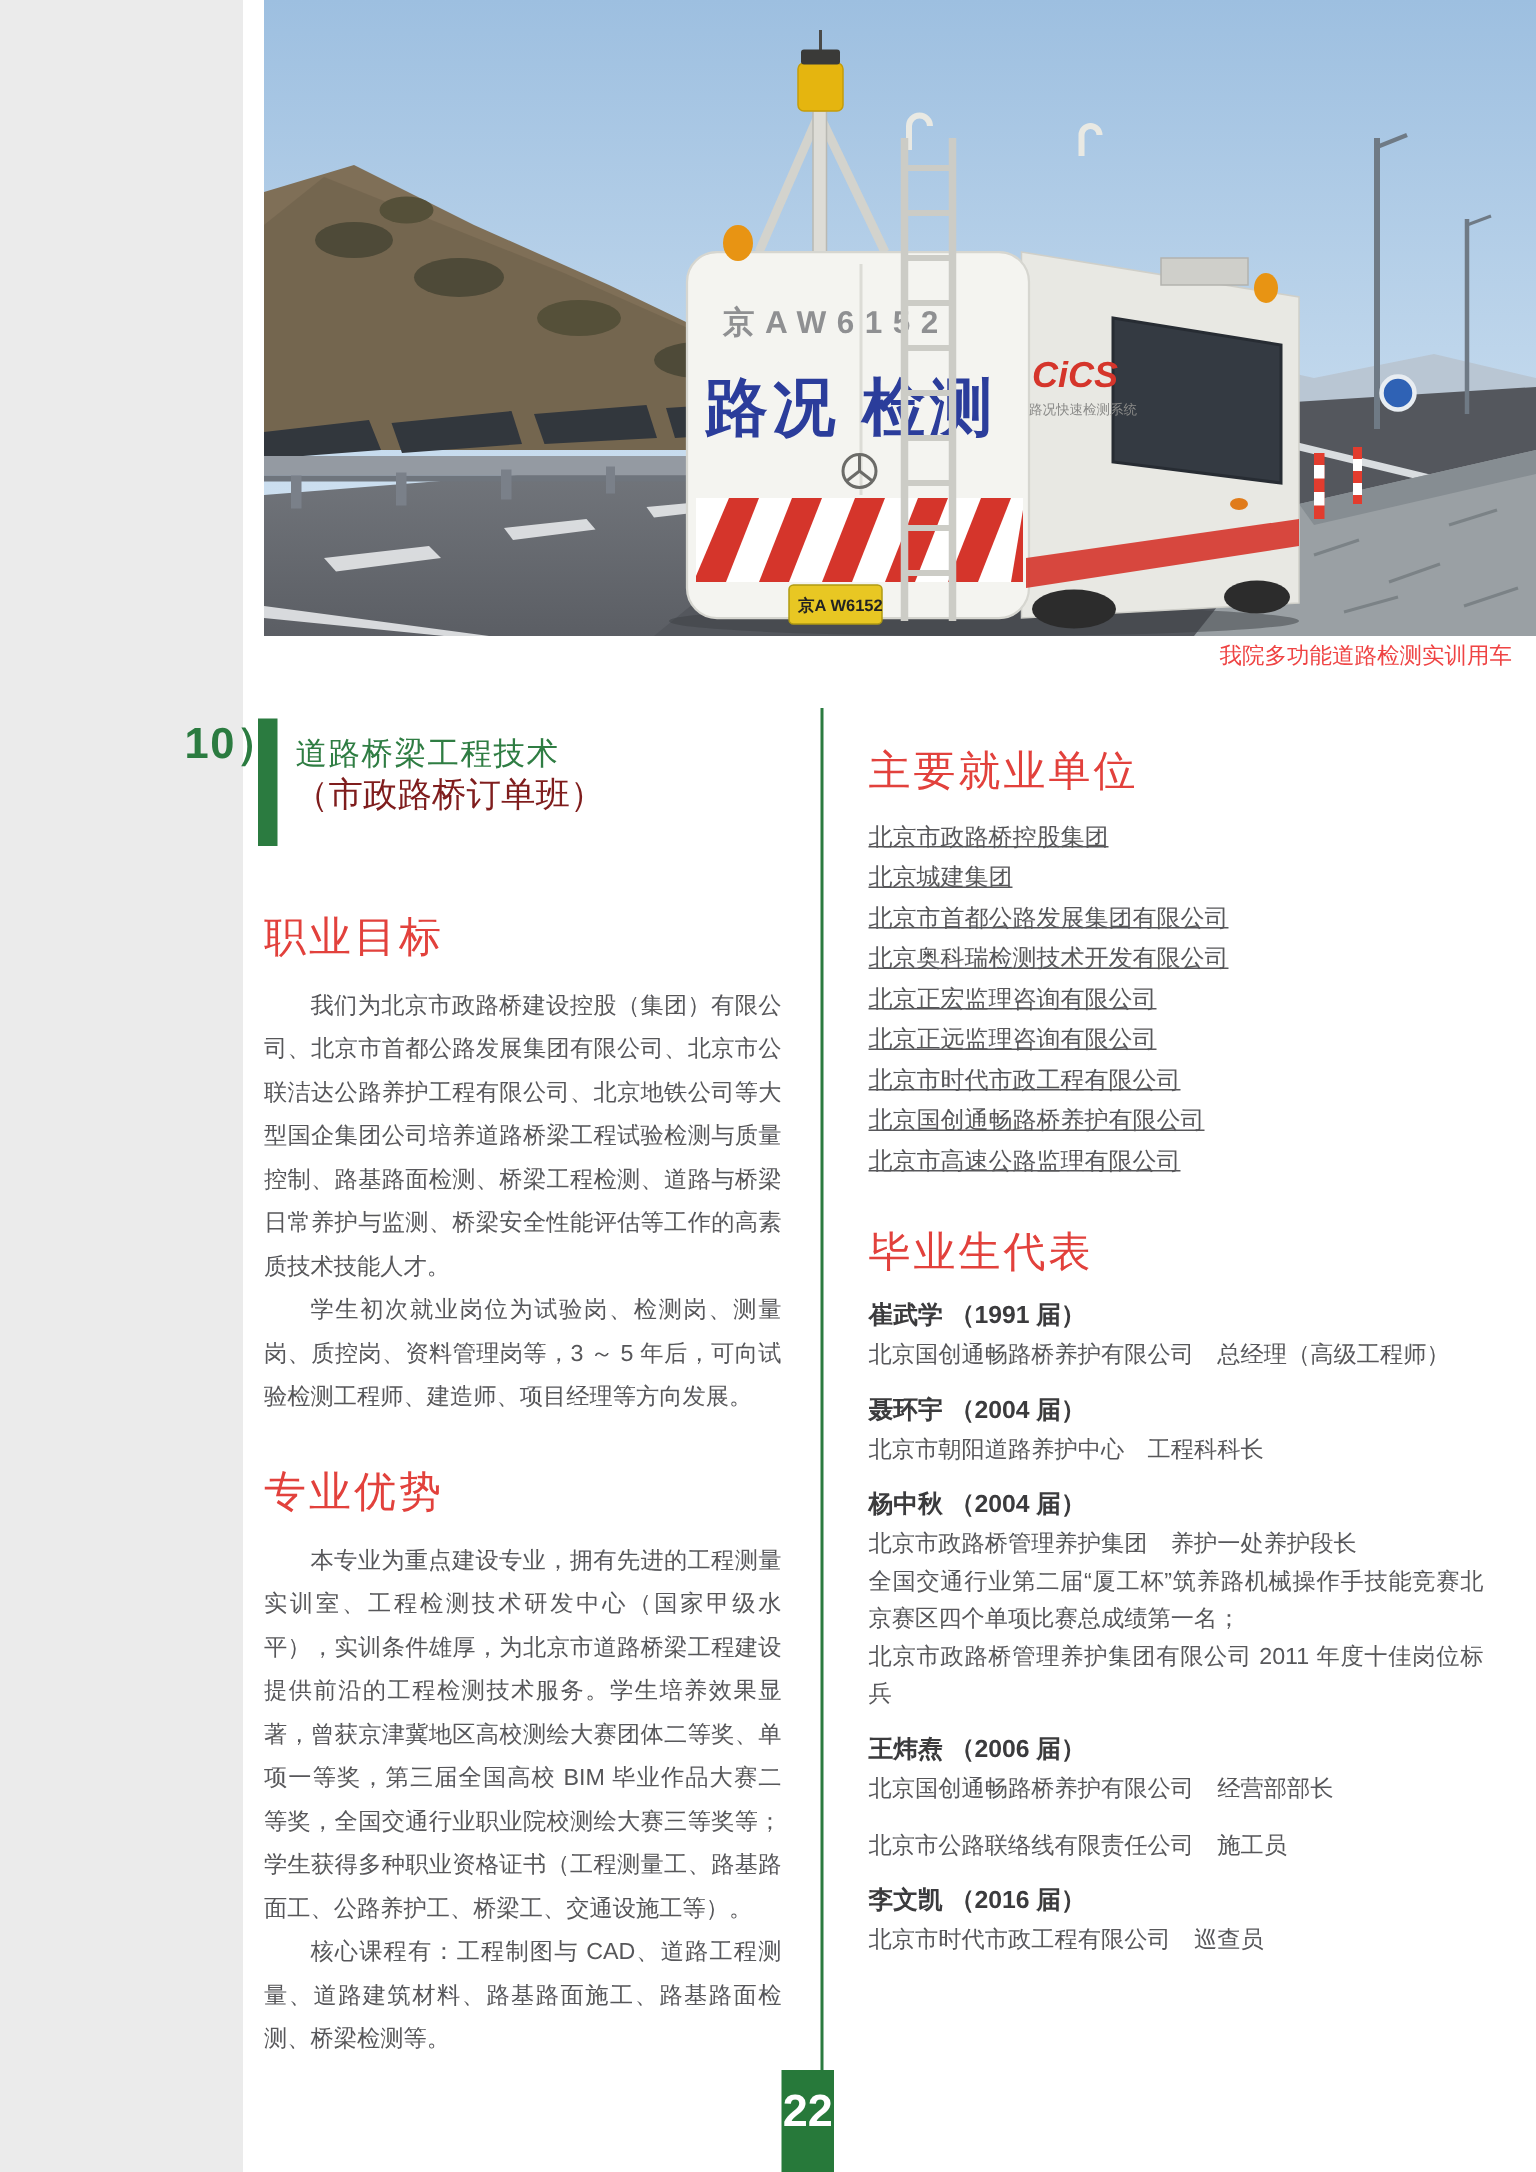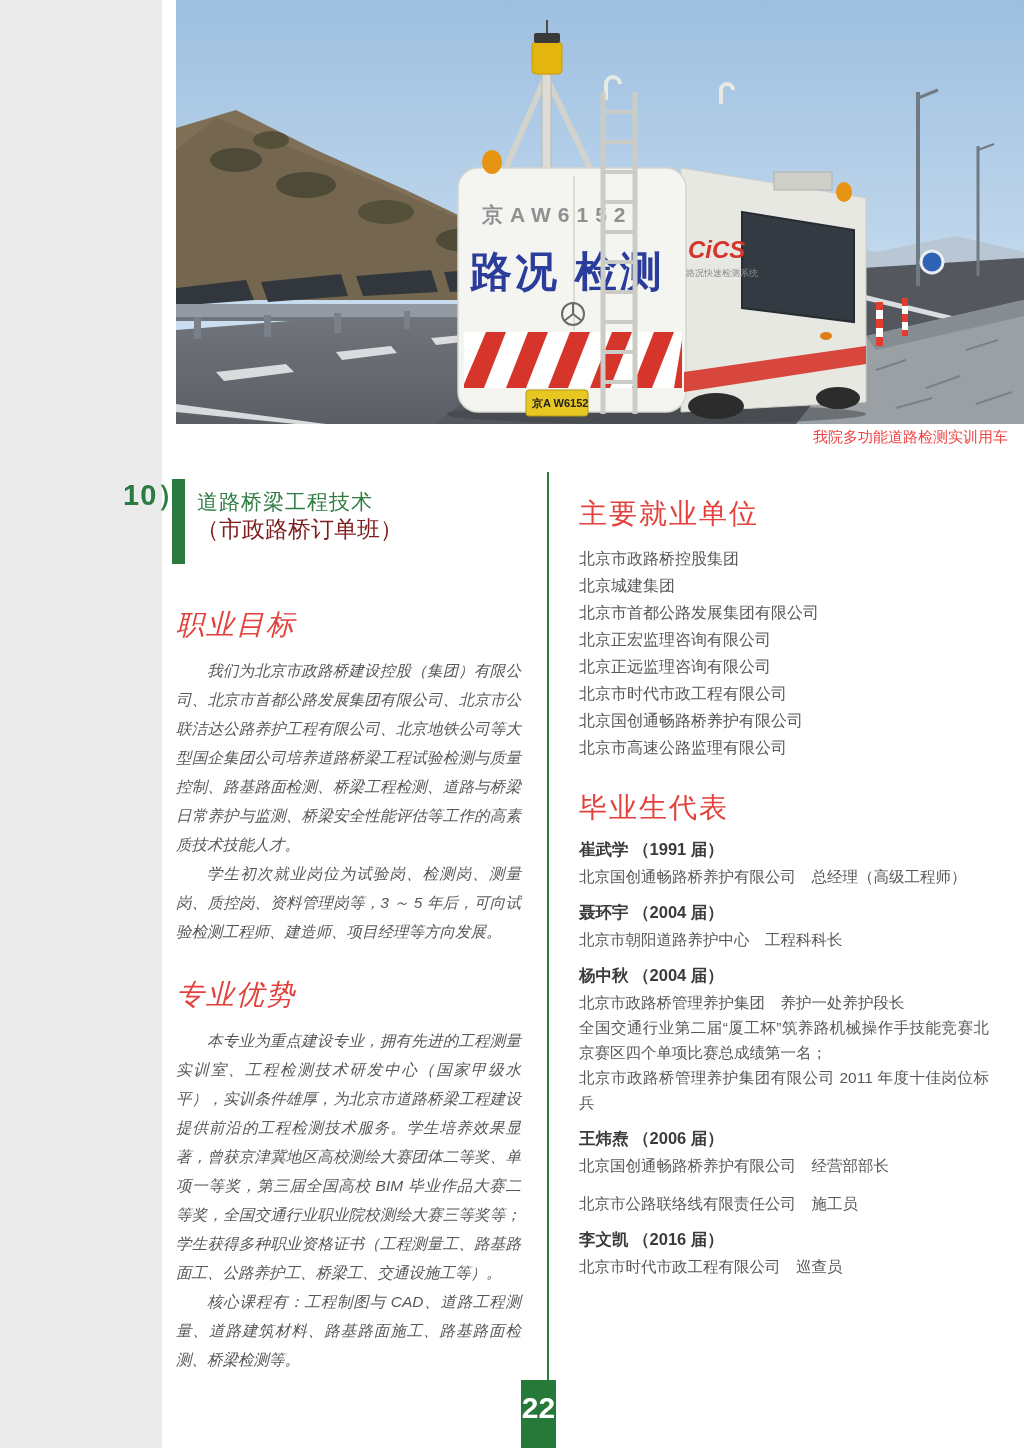--- a/index.html
+++ b/index.html
@@ -6,29 +6,29 @@
   .page { position:relative; width:1024px; height:1448px; background:#ffffff;
           font-family:"Liberation Sans","DejaVu Sans",sans-serif; overflow:hidden; }
   .left-strip { position:absolute; left:0; top:0; width:162px; height:1448px; background:#ebebeb; }
   .photo-wrap { position:absolute; left:176px; top:0; width:848px; height:424px; }
   .photo-caption { position:absolute; top:428px; right:16px; font-size:15px; color:#ef4444; }
   .index-num { position:absolute; left:103px; top:476px; font-size:29px; font-weight:bold;
                color:#2b7b40; letter-spacing:1px;margin-left:20px; }
   .title-bar { position:absolute; left:172px; top:479px; width:13px; height:85px; background:#2b7b40; }
   .prog-title { position:absolute; left:197px; top:488px; font-size:21px; color:#2f7d43; letter-spacing:1px; }
   .prog-subtitle { position:absolute; left:196px; top:514px; font-size:23px; color:#7f1d1d;text-align:center; }
-  .left-col { position:absolute; left:176px; top:606px; width:345px;font-style:italic; }
+  .left-col { position:absolute; left:176px; top:606px; width:345px; }
   .right-col { position:absolute; left:579px; top:495px; width:410px; }
   .sec-heading { font-family:"Liberation Serif","DejaVu Serif",serif; font-weight:400;
                  font-size:28px; color:#e2413c; letter-spacing:2px; margin:0 0 12px 0; }
   .mt { margin-top:30px; }
   .mt2 { margin-top:28px; }
   .para { font-size:15.5px; color:#57575a; line-height:29px; text-align:justify;
           text-indent:2em; margin:0; }
-  .company-item { font-size:16px; color:#57575a; line-height:27px; }
+  .company-item { font-size:16px; color:#57575a; line-height:27px;text-decoration:underline; }
   .grad-entry { margin-bottom:13px; }
   .grad-name { font-size:16.5px; font-weight:bold; color:#3b3b3d; margin-bottom:3px; }
   .grad-line { font-size:15.5px; color:#57575a; line-height:25px; text-align:justify; }
   .divider { position:absolute; left:547px; top:472px; width:2px; height:908px; background:#2b7b40; }
   .page-box { position:absolute; left:521px; top:1380px; width:35px; height:68px; background:#27793a; }
   .page-box span { display:block; text-align:center; color:#ffffff; font-size:30px;
                    font-weight:bold; line-height:56px; }
 </style>
 </head>
 <body>
@@ -233,20 +233,21 @@
 
   <div class="right-col">
     <div class="sec-heading">主要就业单位</div>
 
       <div class="company-item">北京市政路桥控股集团</div>
 
       <div class="company-item">北京城建集团</div>
 
       <div class="company-item">北京市首都公路发展集团有限公司</div>
 
+      <div class="company-item">北京奥科瑞检测技术开发有限公司</div>
 
       <div class="company-item">北京正宏监理咨询有限公司</div>
 
       <div class="company-item">北京正远监理咨询有限公司</div>
 
       <div class="company-item">北京市时代市政工程有限公司</div>
 
       <div class="company-item">北京国创通畅路桥养护有限公司</div>
 
       <div class="company-item">北京市高速公路监理有限公司</div>

